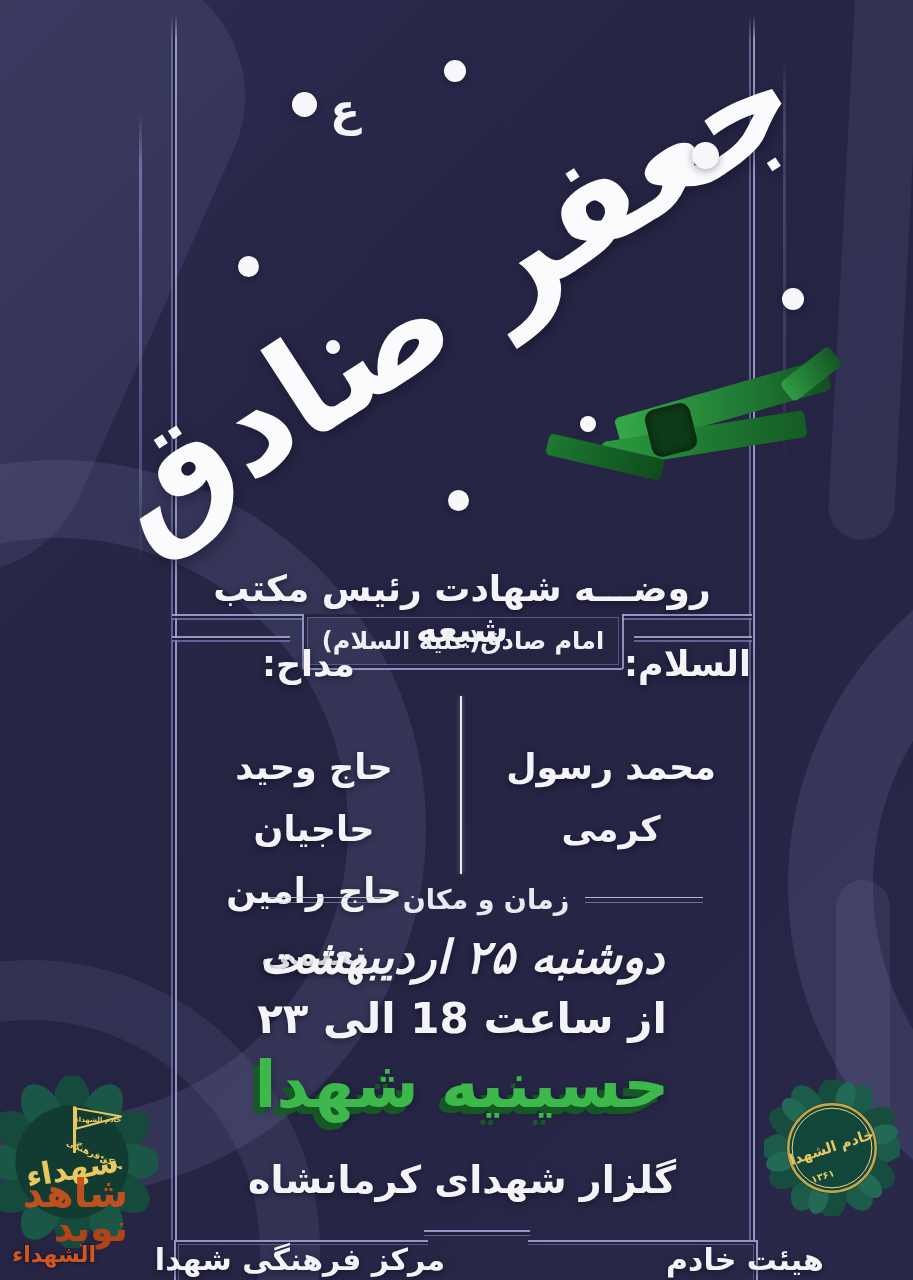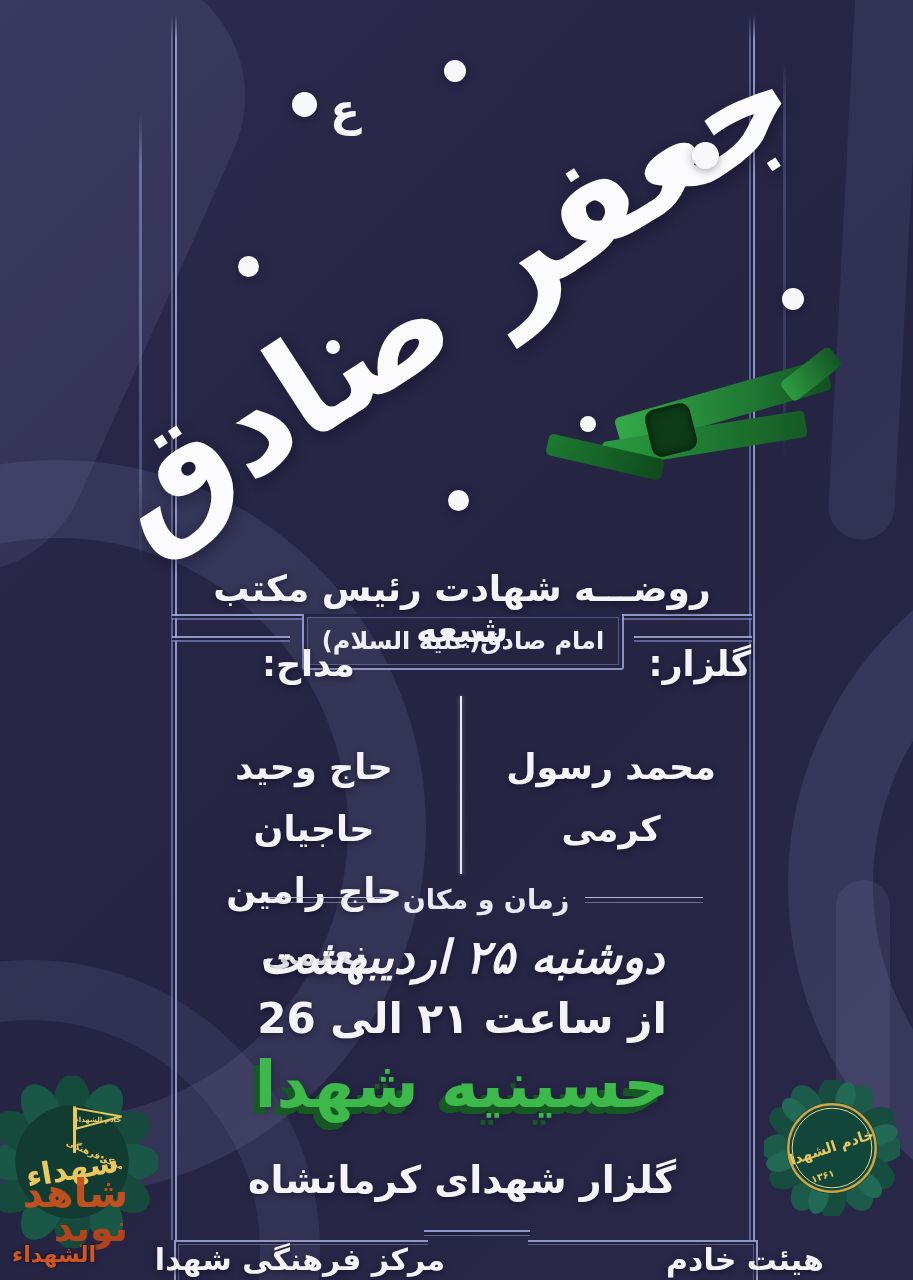--- a/index.html
+++ b/index.html
@@ -119,39 +119,39 @@
     <div class="rb rb3"></div>
     <div class="rb knot"></div>
   </div>
 
   <div class="center-block subtitle wtxt">روضـــه شهادت رئیس مکتب شیعه</div>
 
   <div class="tab-imam">
     <span class="imam-tab-text">امام صادق(علیه السلام)</span>
   </div>
 
-  <div class="lbl lbl-speaker wtxt">گلزار:</div>
+  <div class="lbl lbl-speaker wtxt">السلام:</div>
   <div class="lbl lbl-maddah wtxt">مداح:</div>
 
   <div class="divider"></div>
   <div class="col col-speakers">
     <div class="line wtxt">محمد رسول کرمی</div>
   </div>
   <div class="col col-maddah">
     <div class="line wtxt">حاج وحید حاجیان</div>
     <div class="line wtxt">حاج رامین نعیمی</div>
   </div>
 
   <div class="center-block sep">
     <span class="sep-line"></span>
     <span class="sep-text">زمان و مکان</span>
     <span class="sep-line"></span>
   </div>
   <div class="center-block date-line wtxt">دوشنبه ۲۵ اردیبهشت</div>
-  <div class="center-block time-line wtxt">از ساعت ۲۱ الی 26</div>
+  <div class="center-block time-line wtxt">از ساعت 18 الی ۲۳</div>
 
   <div class="center-block venue-name" style="color:#3db94c;">حسینیه شهدا</div>
   <div class="center-block venue-loc wtxt">گلزار شهدای کرمانشاه</div>
 
   <div class="footer-lbl footer-right wtxt">هیئت خادم الشهدا</div>
   <div class="footer-lbl footer-left wtxt">مرکز فرهنگی شهدا</div>
 
   <svg class="badge" style="left:764px;top:1080px;" width="136" height="136" viewBox="0 0 140 140">
     <g>
       <g>

